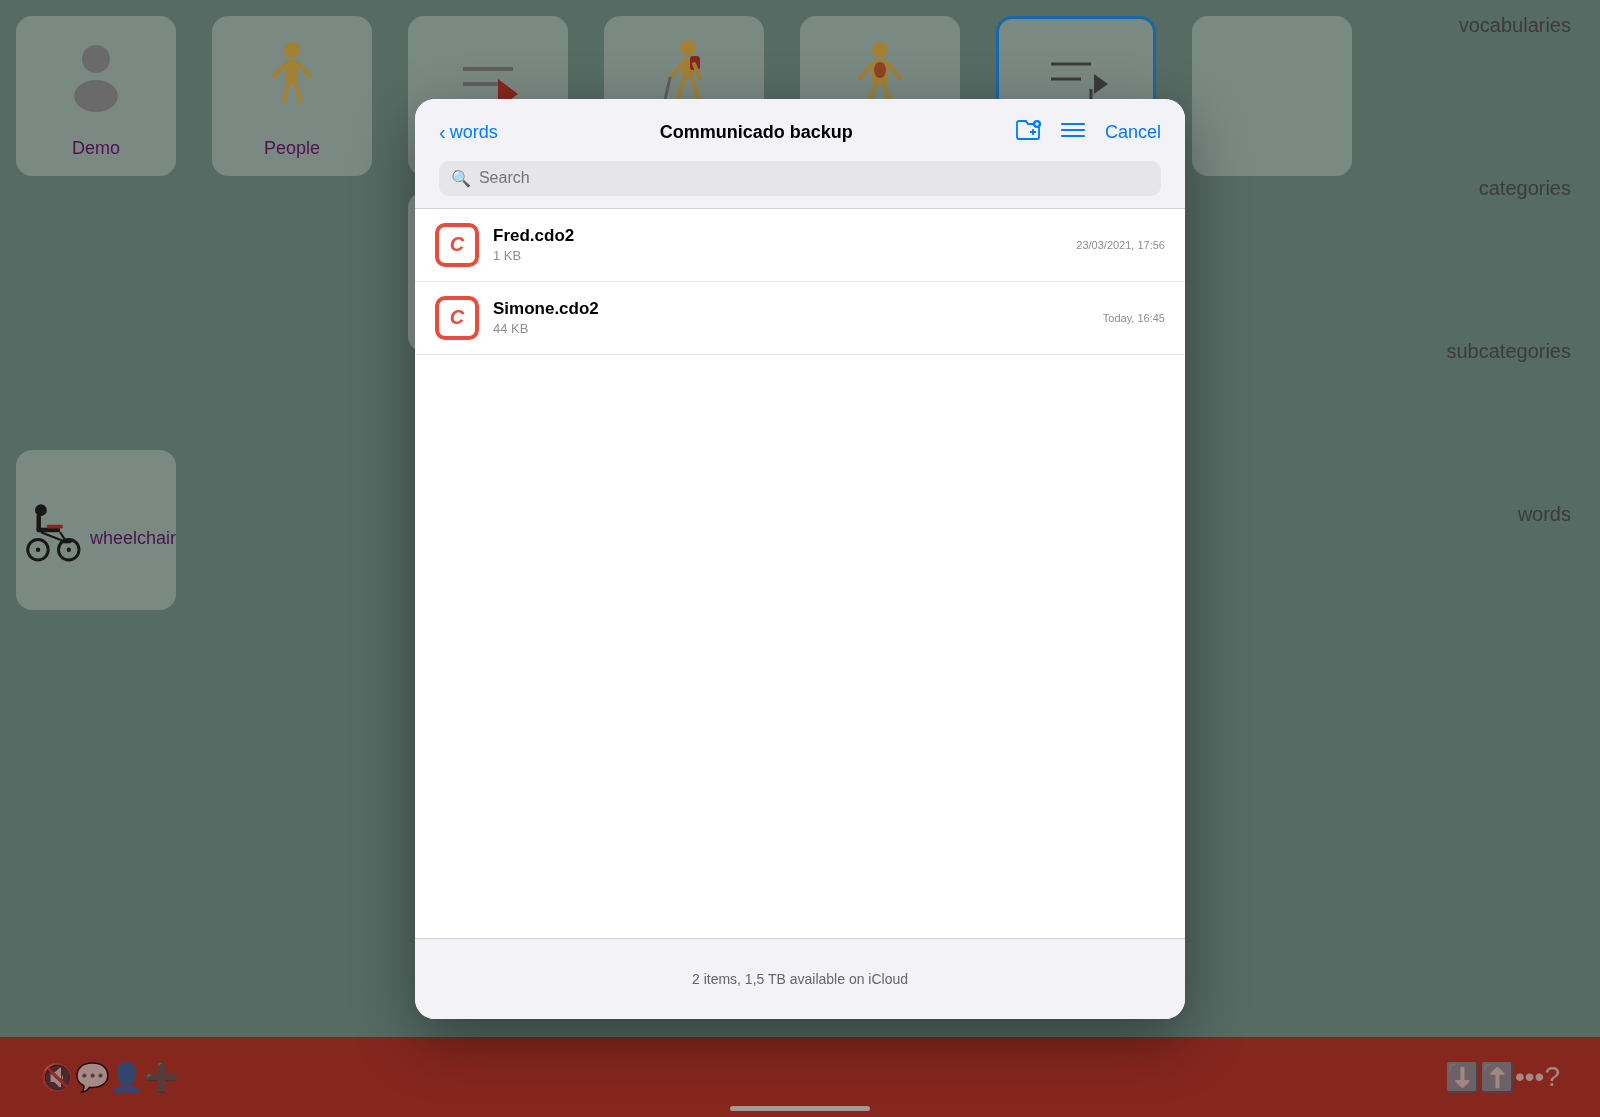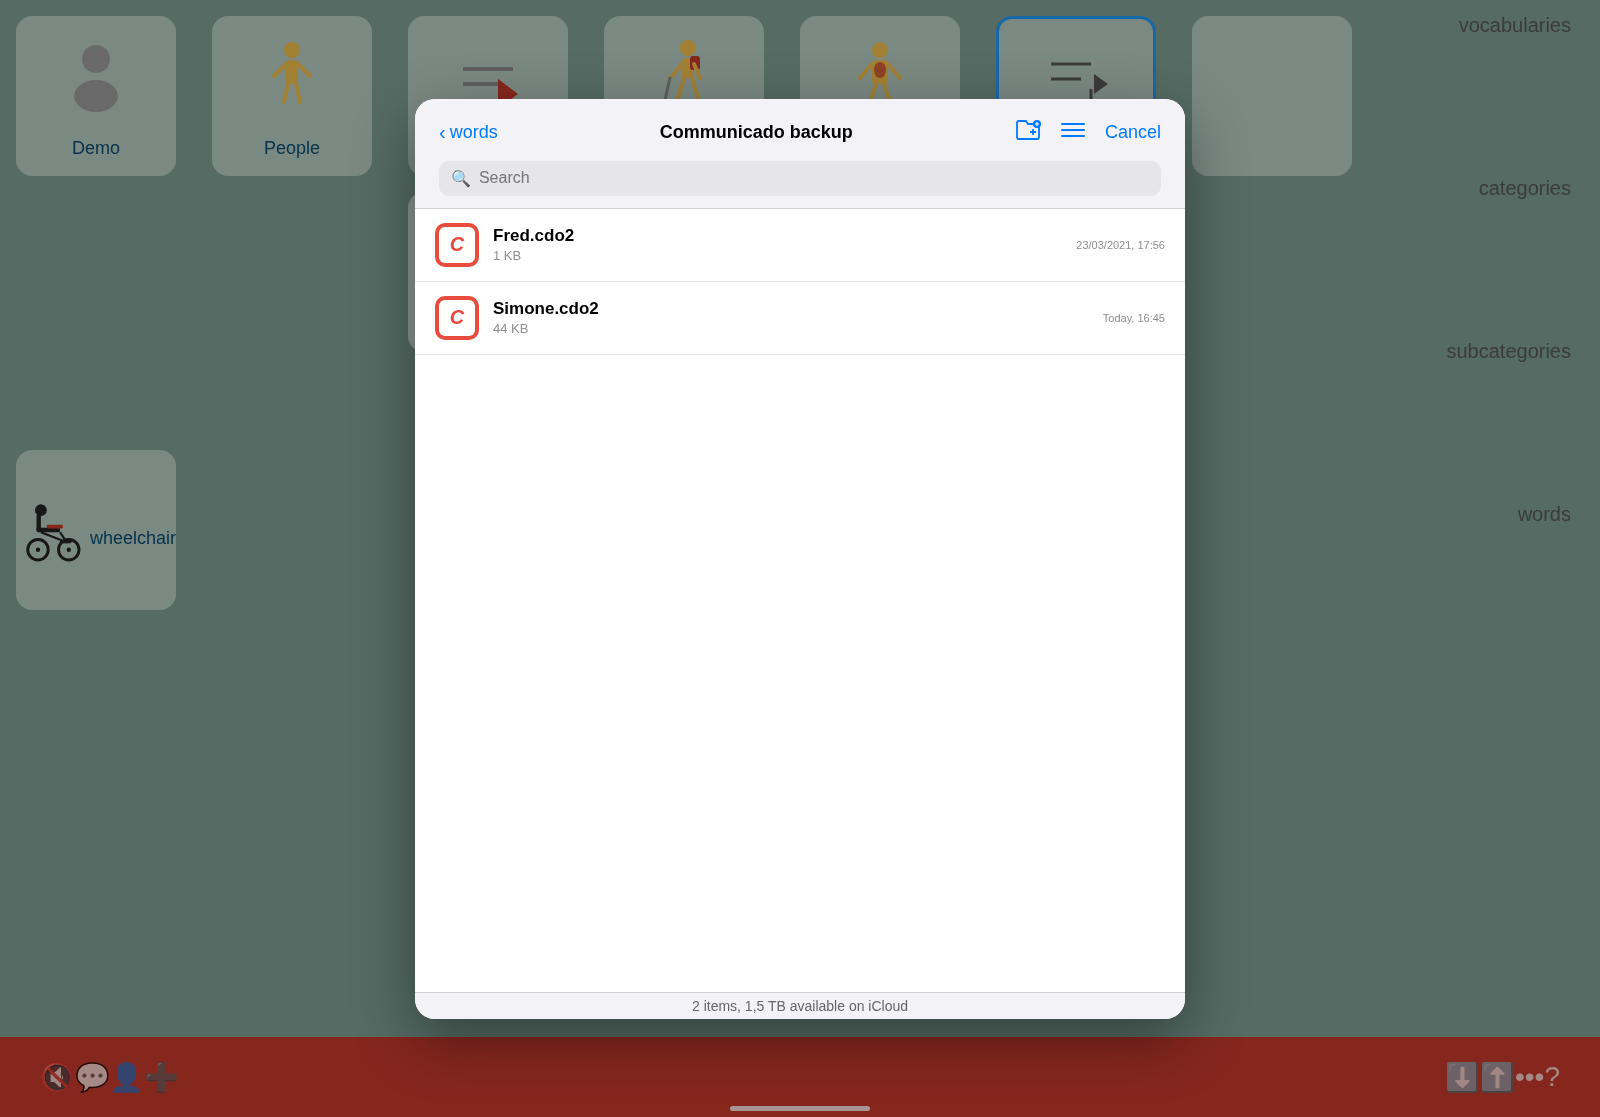--- a/index.html
+++ b/index.html
@@ -36,21 +36,21 @@
       gap: 8px;
       position: relative;
     }
 
     .bg-cell.selected {
       border: 3px solid #2196F3;
     }
 
     .bg-cell .cell-label {
       font-size: 18px;
-      color: #0c4a6e;
+      color: #701a75;
       font-weight: 400;
       margin-top: 16px;
     }
 
     
     .right-labels {
       position: absolute;
       right: 29px;
       top: 0;
       display: flex;
@@ -249,21 +249,21 @@
     }
 
     .file-date {
       font-size: 11px;
       color: #8e8e93;
     }
 
     
     .modal-footer {
       background: #f2f2f7;
-      padding: 4px 20px;
+      padding: 31px 20px;
       text-align: center;
       border-top: 1px solid #d1d1d6;
     }
 
     .modal-footer-text {
       font-size: 14px;
       color: #666;
       font-weight: 500;
     }
 

